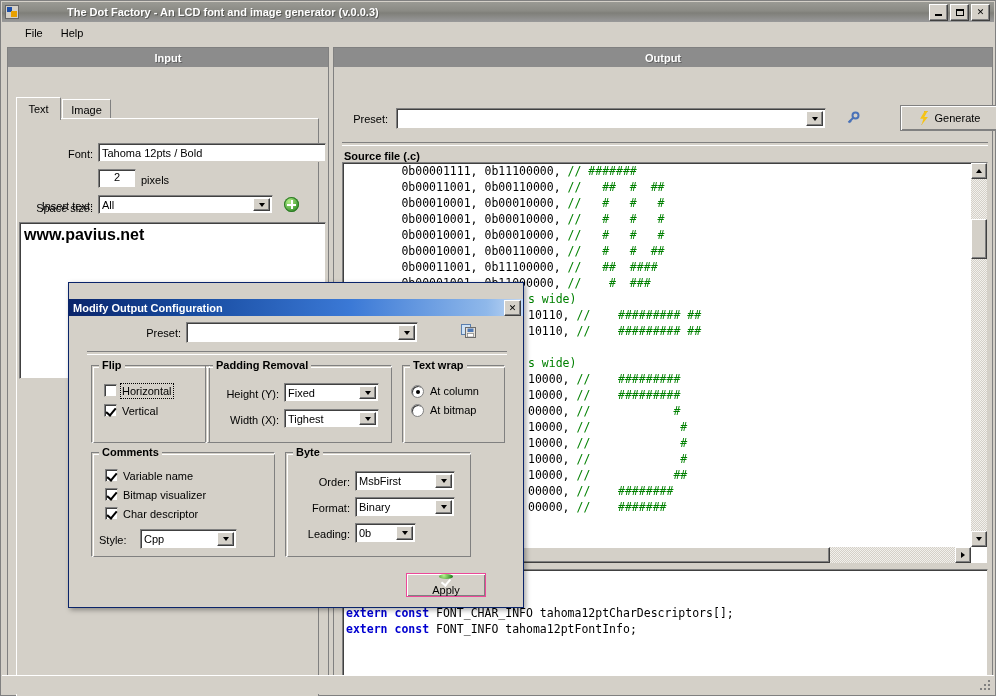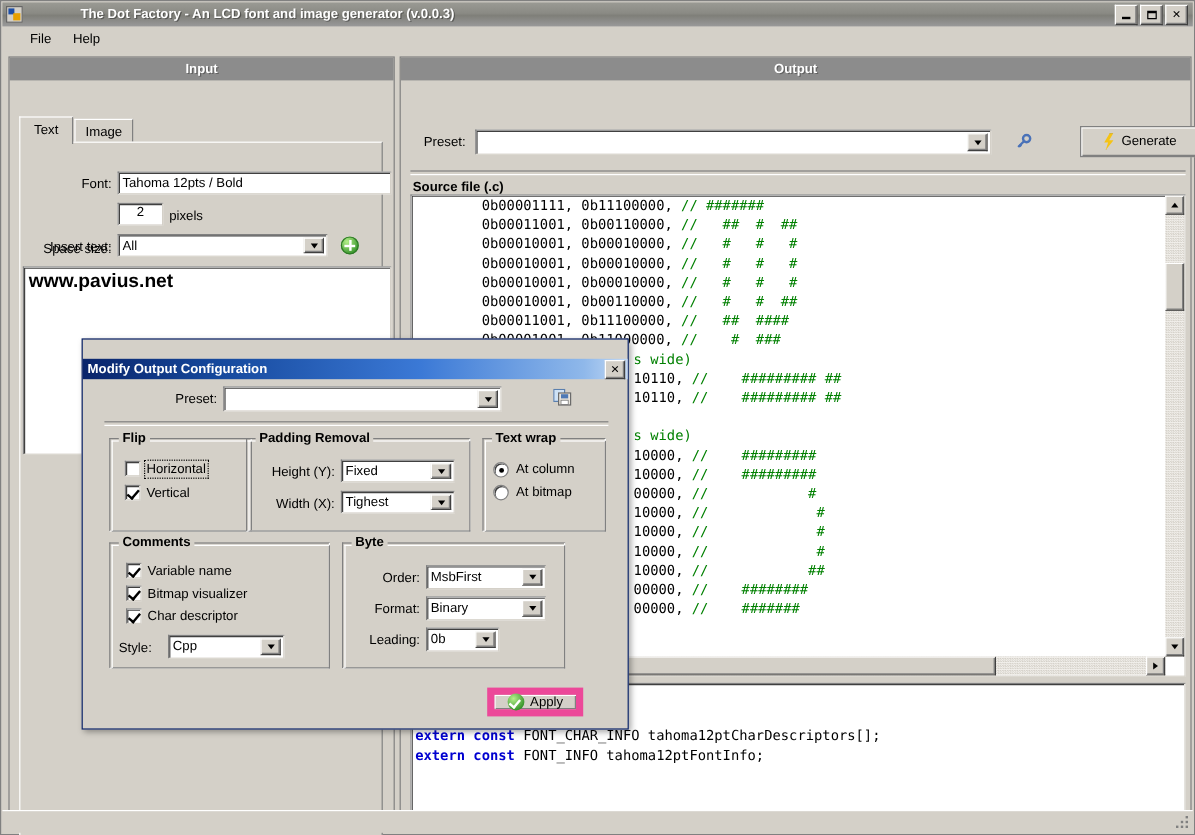--- a/index.html
+++ b/index.html
@@ -142,22 +142,22 @@
   .cbox.on::after{content:"";position:absolute;left:3px;top:1px;width:4px;height:8px;
     border:solid #000;border-width:0 2px 2px 0;transform:rotate(40deg);}
   .focusring{outline:1px dotted #000;outline-offset:1px;}
 
   .rrow{position:absolute;display:flex;align-items:flex-start;font-size:11px;}
   .radio{width:13px;height:13px;border-radius:50%;background:#fff;box-sizing:border-box;
     border:1px solid #808080;box-shadow:inset 1px 1px 0 #404040;margin-right:6px;position:relative;flex:none;}
   .radio.on::after{content:"";position:absolute;left:3.5px;top:3.5px;width:4px;height:4px;border-radius:50%;background:#000;}
 
   .applybtn{position:absolute;background:#d4d0c8;box-sizing:border-box;
-    border:6px solid #ec4899;box-shadow:inset 1px 1px 0 #fff, inset -1px -1px 0 #808080;
-    display:flex;align-items:center;justify-content:center;gap:5px;font-size:11px;}
+    border:1px solid #ec4899;box-shadow:inset 1px 1px 0 #fff, inset -1px -1px 0 #808080;
+    display:flex;align-items:center;justify-content:center;gap:5px;font-size:11px;flex-direction:column;}
   .okicon{width:14px;height:14px;border-radius:50%;
     background:radial-gradient(circle at 35% 30%,#b5f08a,#35922a 75%,#1d6418);position:relative;}
   .okicon::after{content:"";position:absolute;left:3.5px;top:3px;width:4px;height:7px;
     border:solid #fff;border-width:0 2px 2px 0;transform:rotate(40deg);}
 
   .saveicon{position:absolute;width:16px;height:15px;}
 </style>
 </head>
 <body>
 

